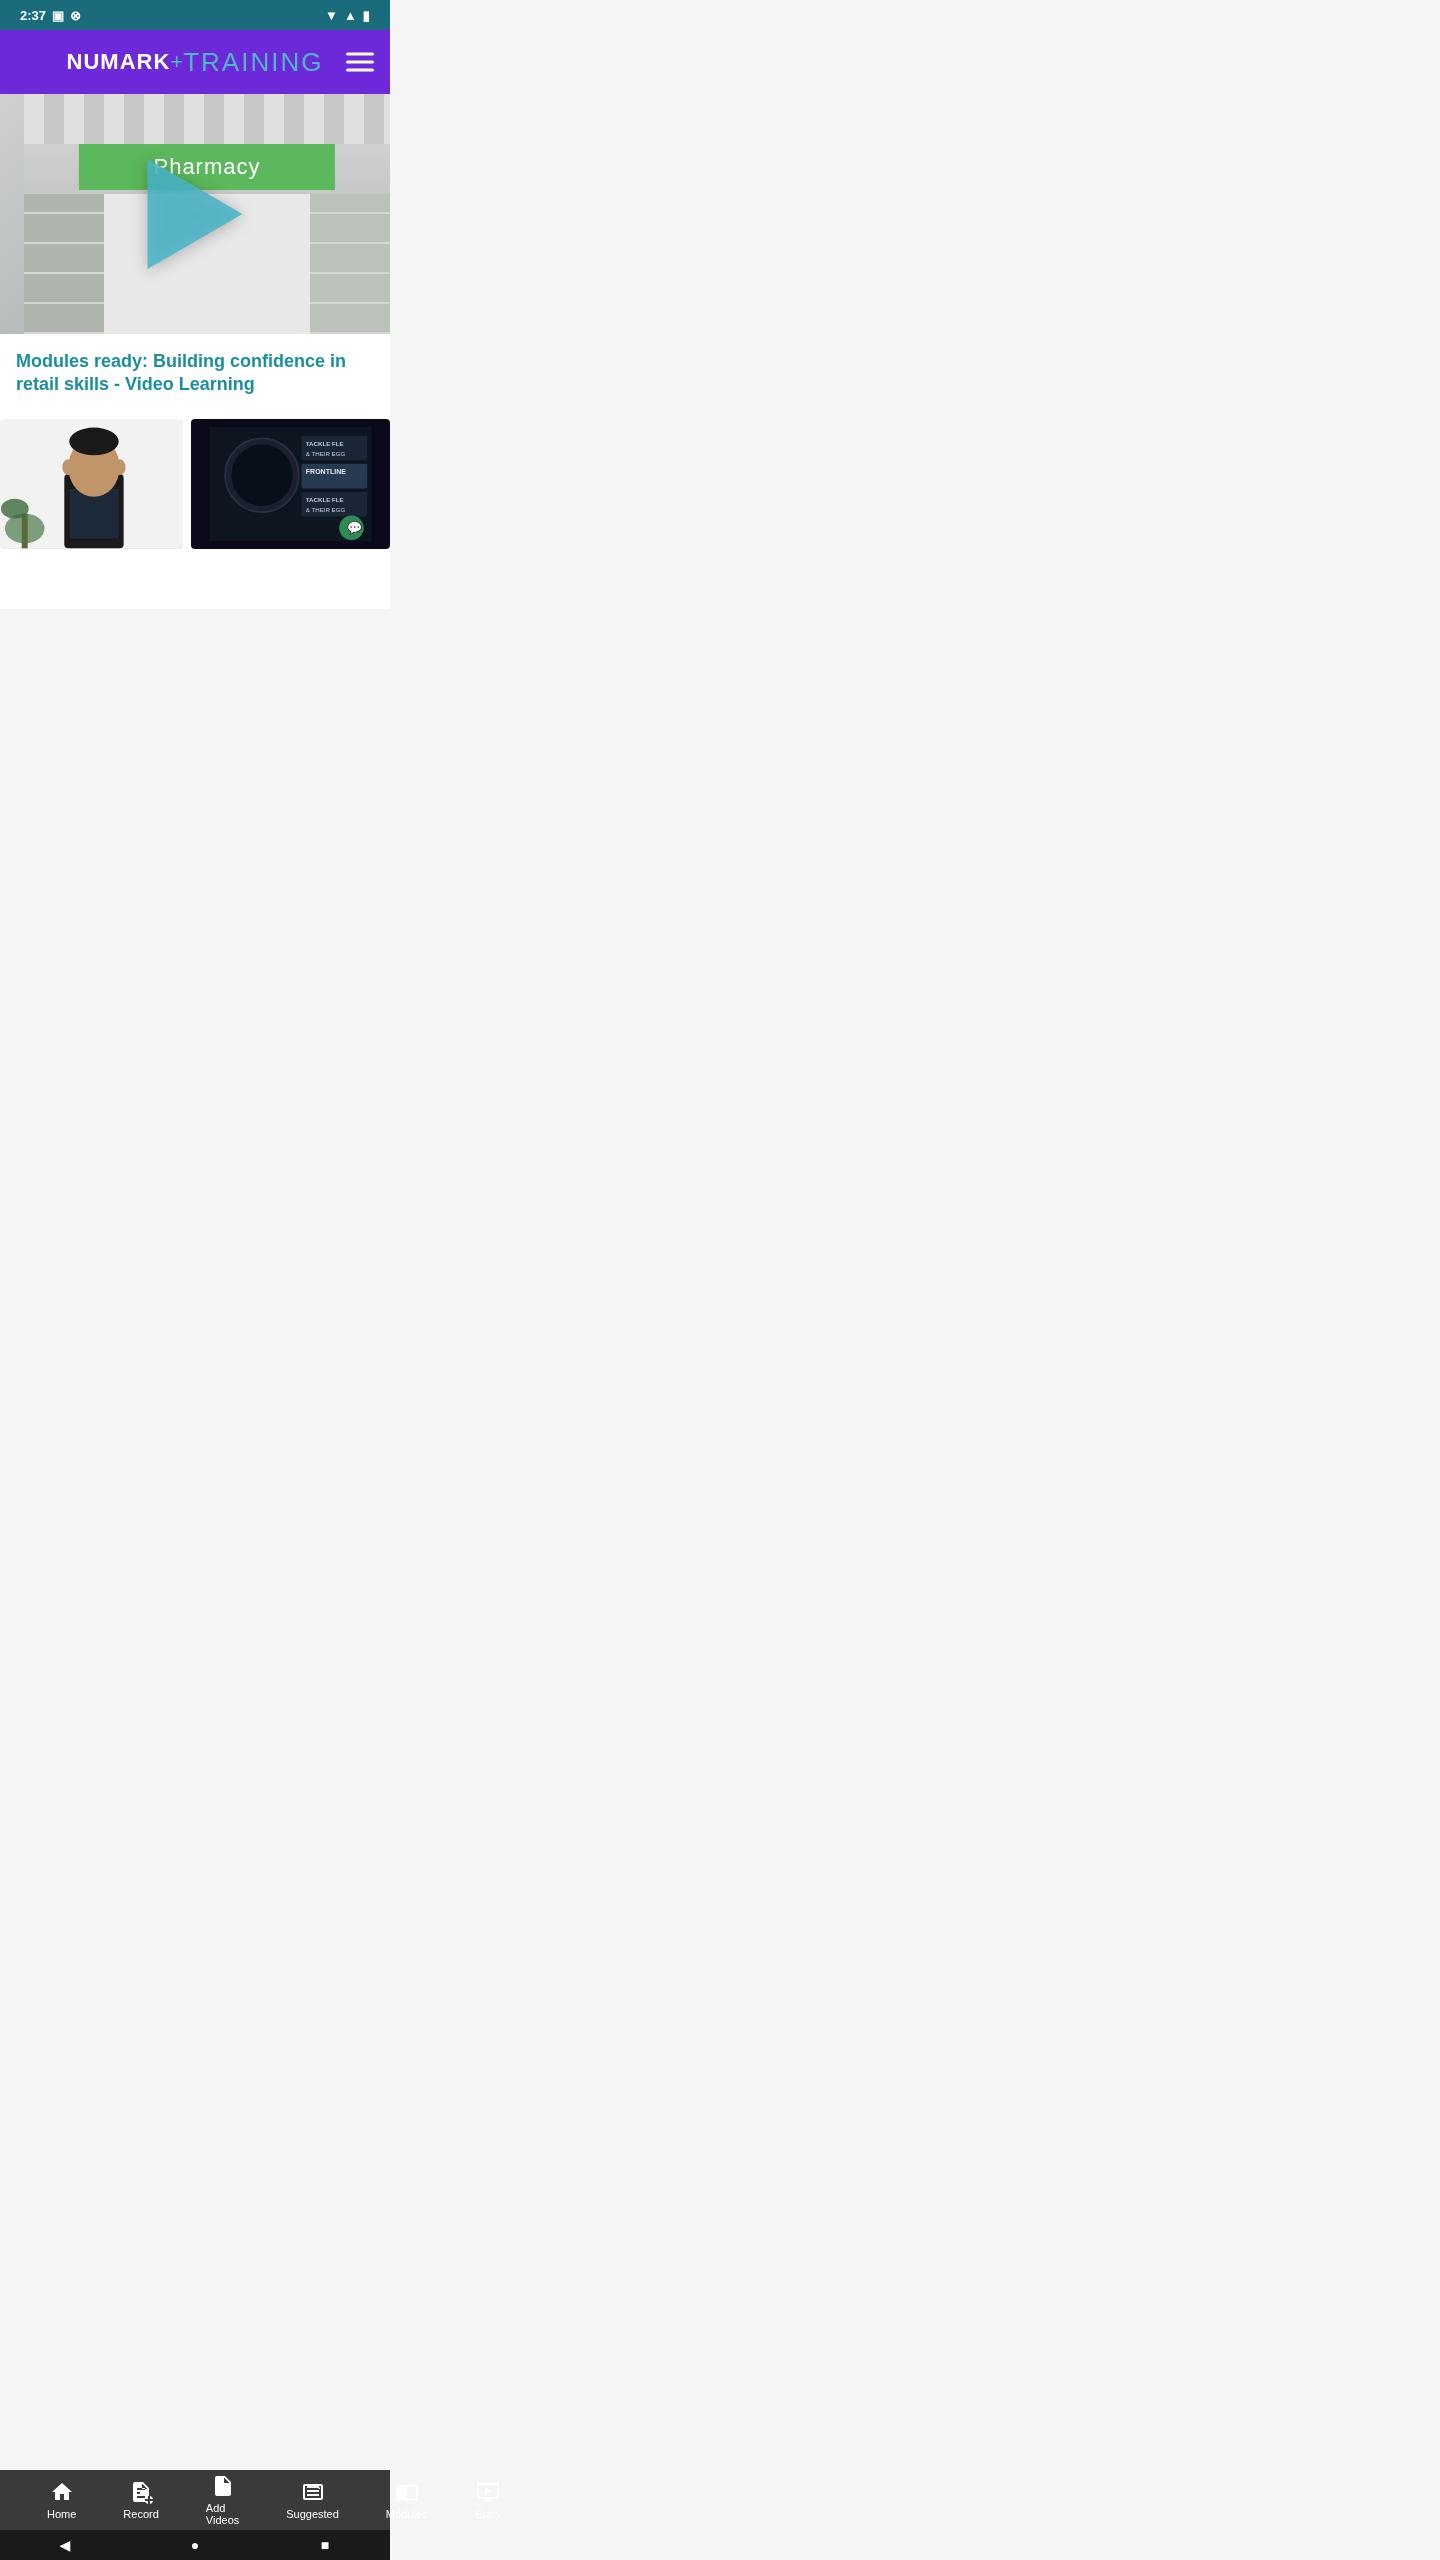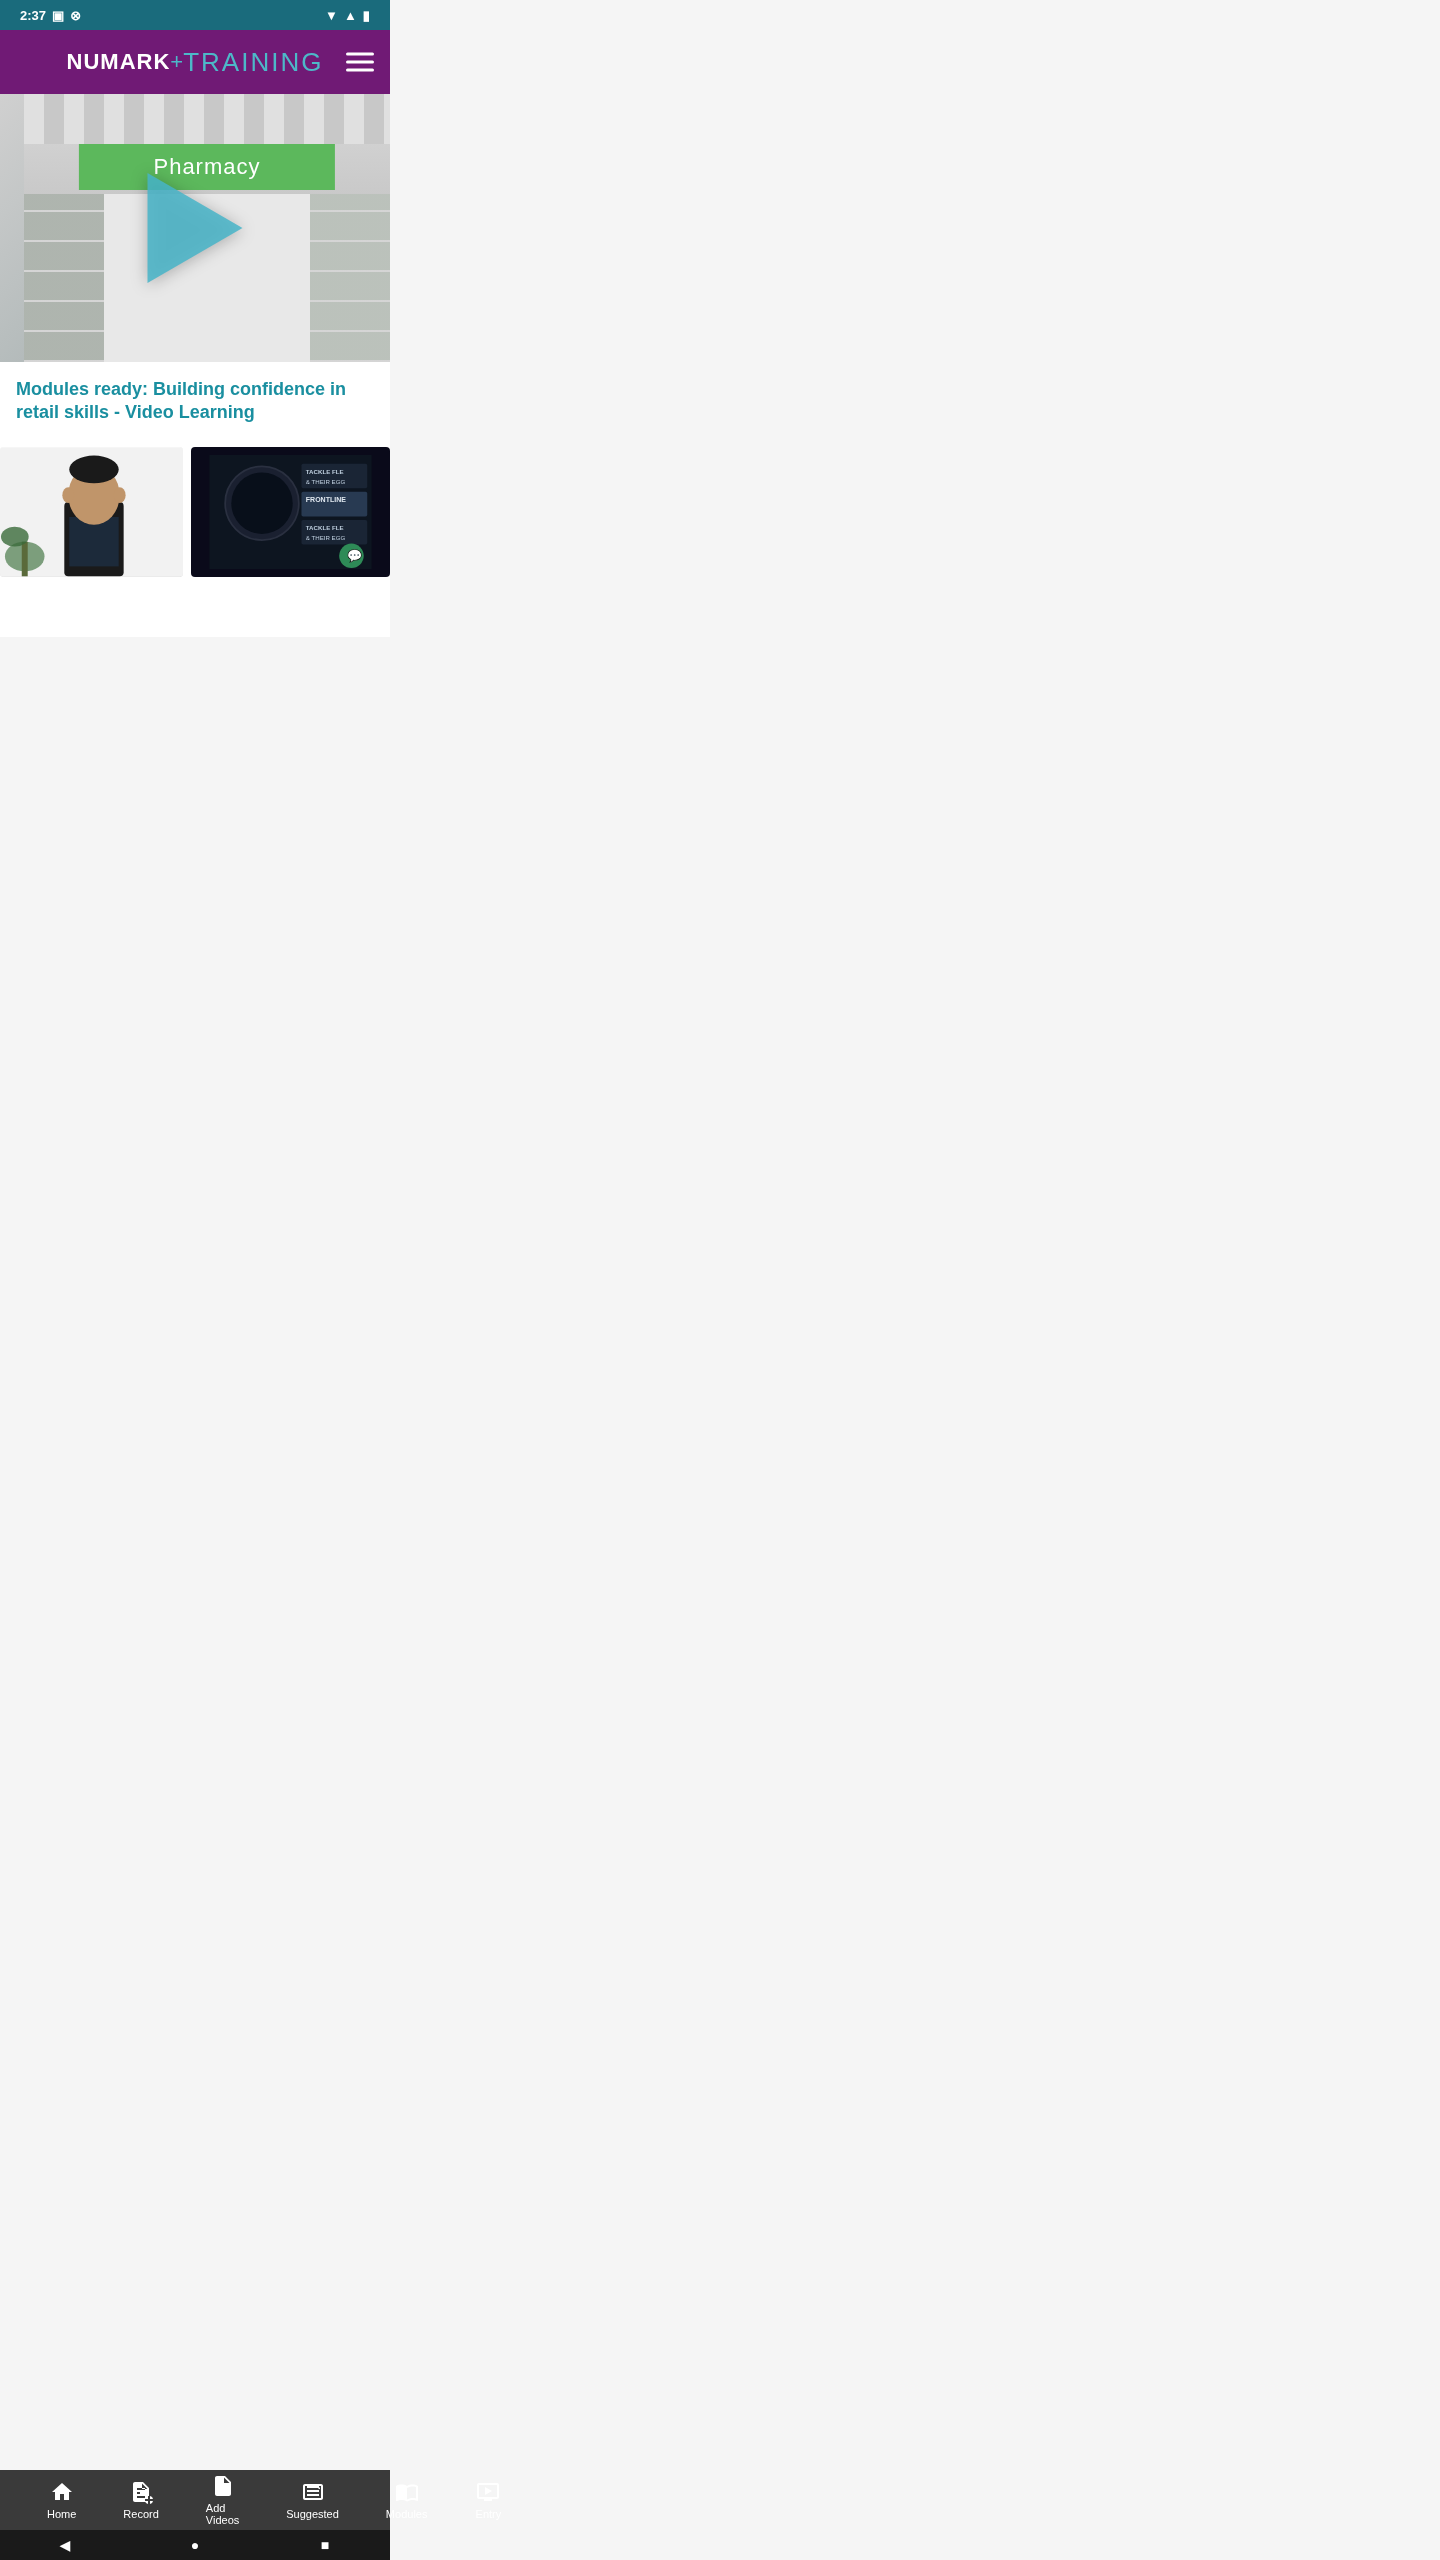--- a/index.html
+++ b/index.html
@@ -38,21 +38,21 @@
     }
 
     .status-right {
       display: flex;
       align-items: center;
       gap: 6px;
     }
 
     
     .header {
-      background: #701a75;
+      background: #6d28d9;
       display: flex;
       justify-content: center;
       align-items: center;
       padding: 14px 16px;
       position: relative;
       height: 64px;
     }
 
     .logo-container {
       display: flex;
@@ -100,21 +100,21 @@
     
     .main-content {
       background: white;
       padding-bottom: 60px;
     }
 
     
     .video-container {
       position: relative;
       width: 100%;
-      height: 268px;
+      height: 240px;
       background: linear-gradient(135deg, #d0d0d0 0%, #b0b8b8 50%, #c8cccc 100%);
       overflow: hidden;
       cursor: pointer;
       padding-left: 24px;
     }
 
     
     .pharmacy-store {
       width: 100%;
       height: 100%;

